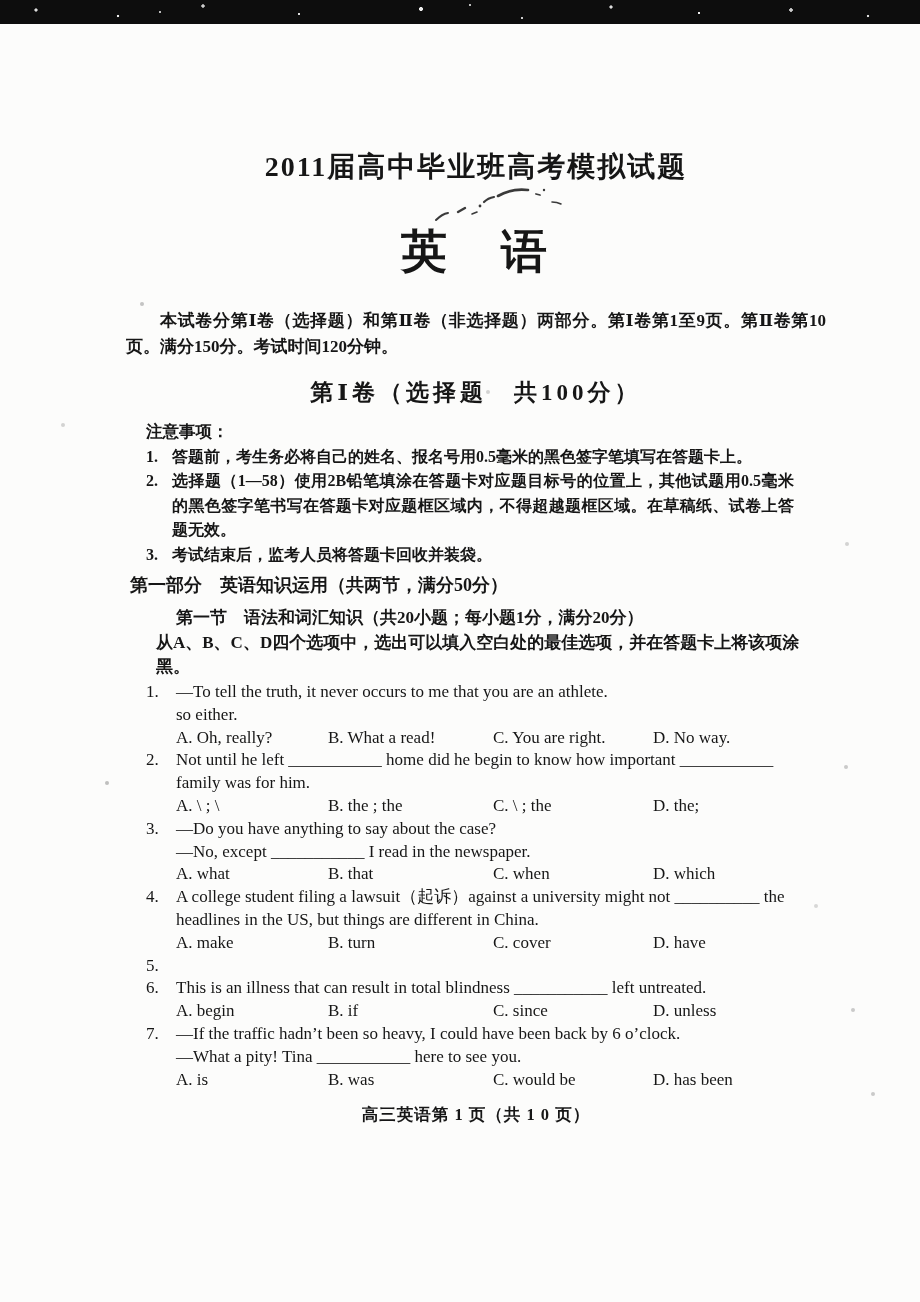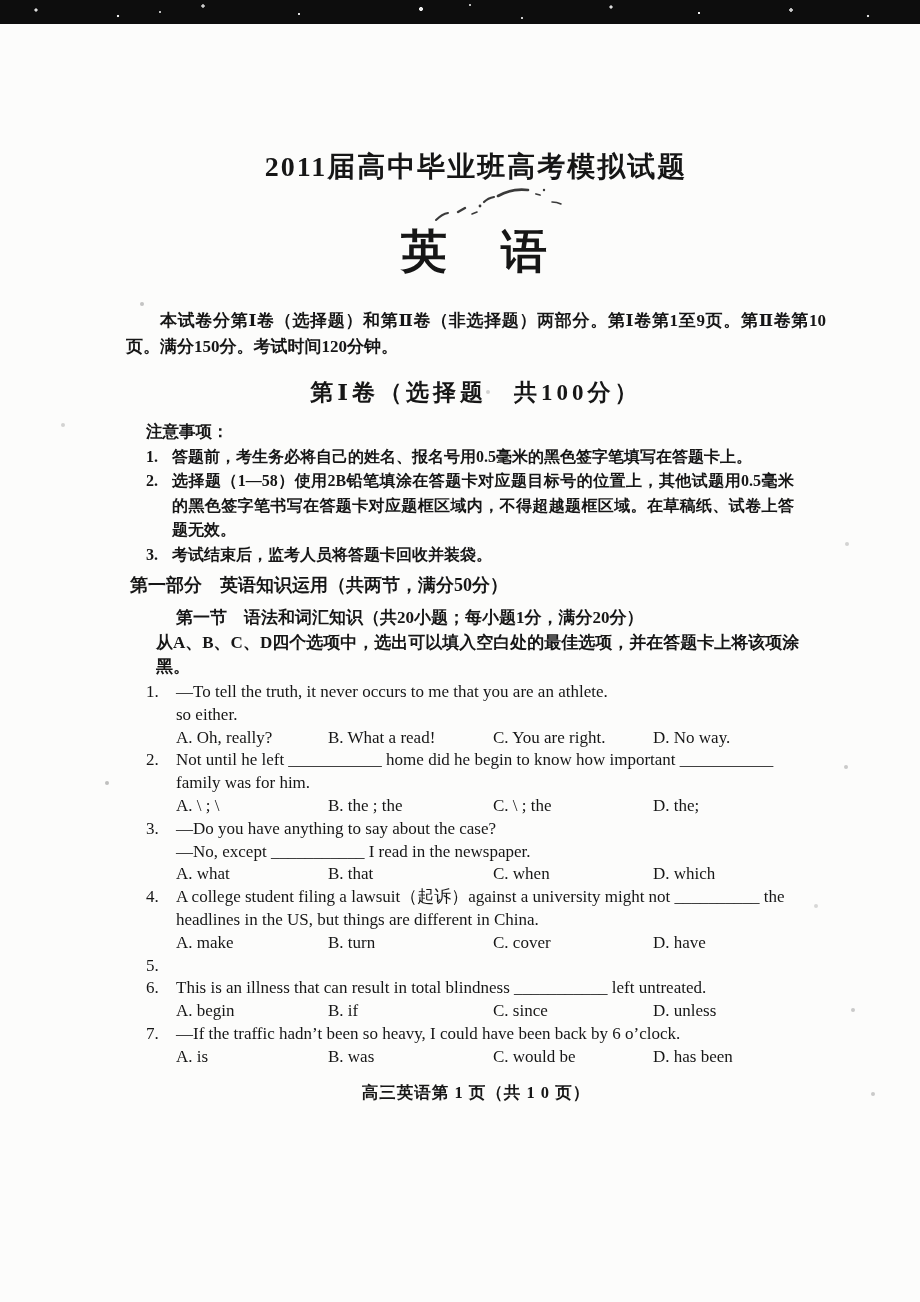--- a/index.html
+++ b/index.html
@@ -176,20 +176,21 @@
             <span class="opt">B. if</span>
             <span class="opt">C. since</span>
             <span class="opt">D. unless</span>
           </div>
         </div>
       </div>
       <div class="q">
         <span class="q-num">7.</span>
         <div class="q-body">
           <div class="q-line">—If the traffic hadn’t been so heavy, I could have been back by 6 o’clock.</div>
+          <div class="q-line">—What a pity! Tina ___________ here to see you.</div>
           <div class="opts">
             <span class="opt">A. is</span>
             <span class="opt">B. was</span>
             <span class="opt">C. would be</span>
             <span class="opt">D. has been</span>
           </div>
         </div>
       </div>
     </div>
 

